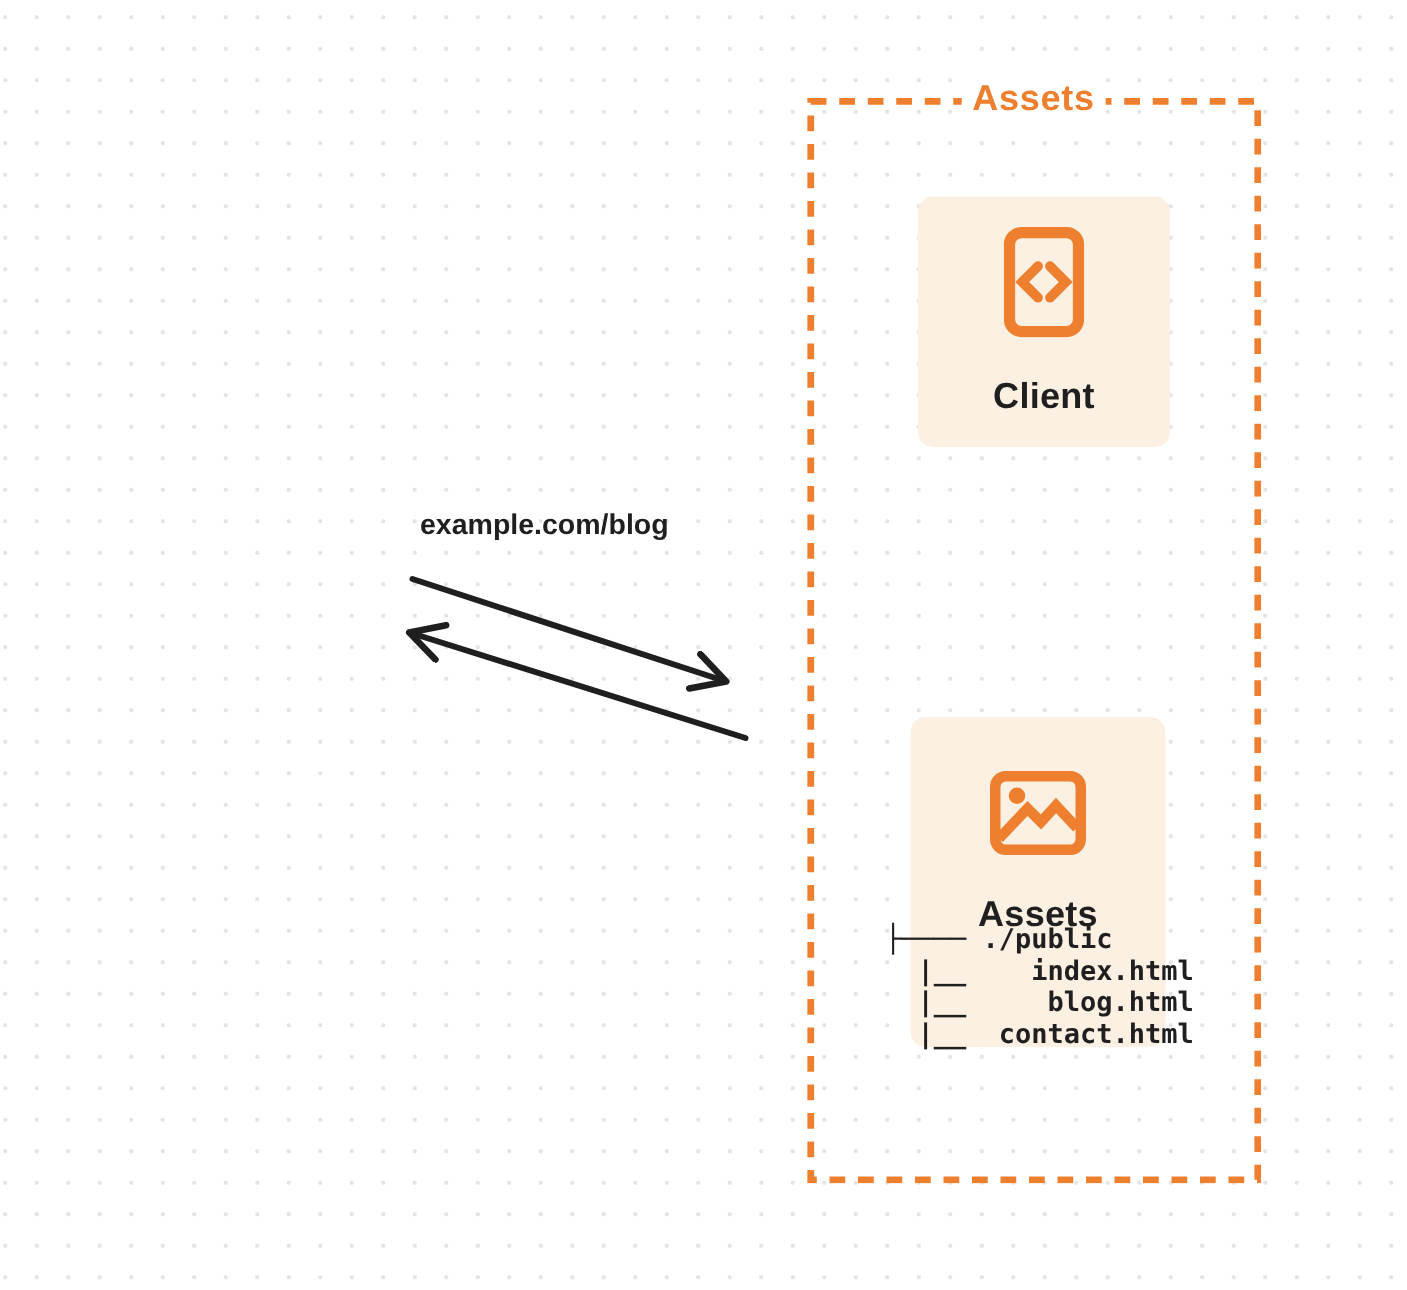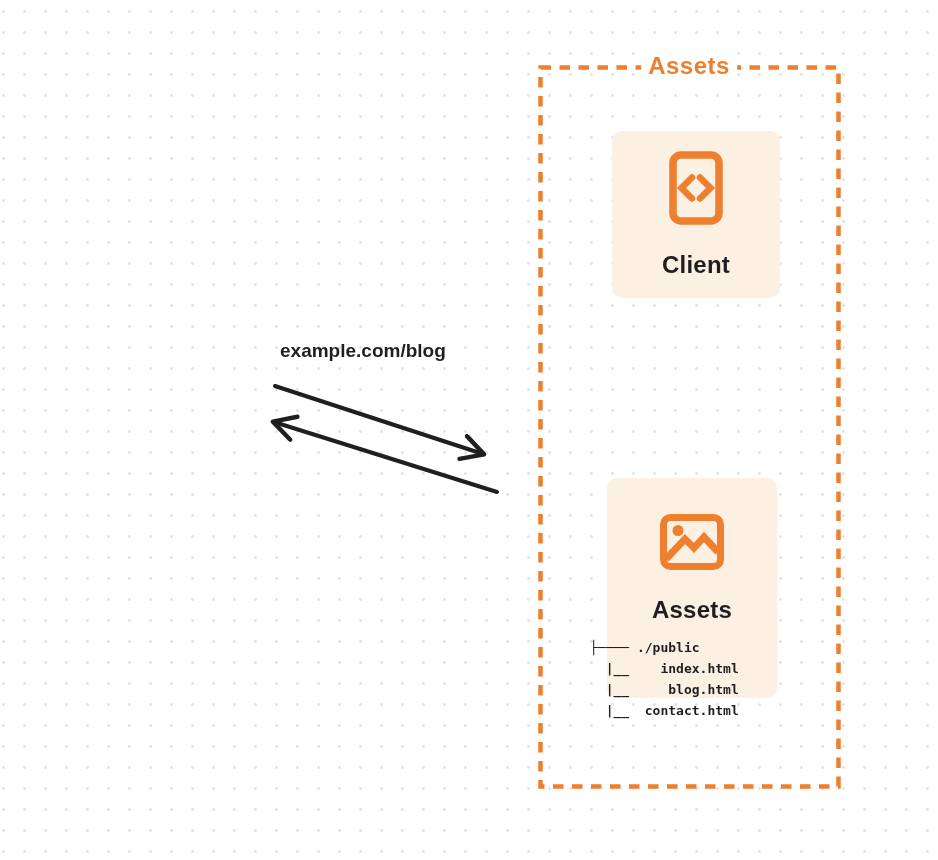--- a/index.html
+++ b/index.html
@@ -55,23 +55,23 @@
   }
   .worker-card{left:612px;top:131px;width:168px;height:167px;padding-top:20px;}
   .worker-card .card-icon{margin-bottom:26px;}
   .assets-card{left:607px;top:478px;width:170px;height:220px;padding-top:36px;}
   .assets-card .card-icon{margin-bottom:26px;}
   .card-icon{color:var(--accent);display:block;}
   .icon-stroke{fill:none;stroke:var(--accent);}
   .icon-fill{fill:var(--accent);}
   
   .file-tree{
-    position:absolute;left:590px;top:637px;
+    position:absolute;left:590px;top:616px;
     font-family:"DejaVu Sans Mono", monospace;
-    font-size:13px;line-height:21px;font-weight:bold;
+    font-size:18px;line-height:21px;font-weight:bold;
     color:var(--ink);white-space:pre;
   }
 </style>
 </head>
 <body>
 
 <div class="canvas">
 
 
   <div class="request-label">example.com/blog</div>

